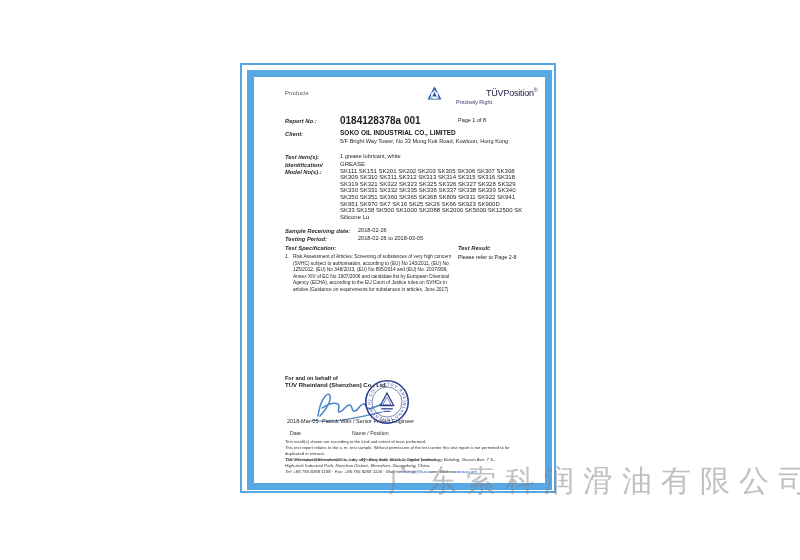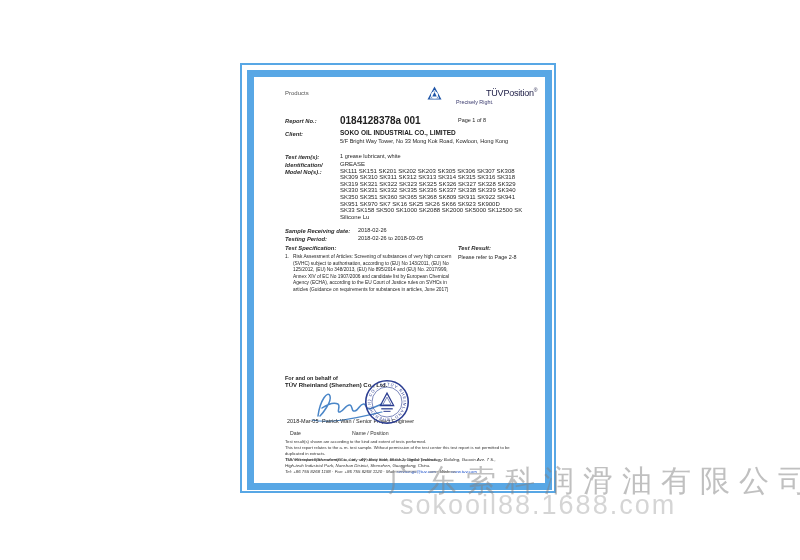--- a/index.html
+++ b/index.html
@@ -140,15 +140,14 @@
 
   <div class="abs addr" style="left:285px;top:457px;">
     <div>TÜV Rheinland (Shenzhen) Co., Ltd. · 4/F, East Side, Block 2, Digital Technology Building, Gaoxin Ave. 7 S.,</div>
     <div>High-tech Industrial Park, Nanshan District, Shenzhen, Guangdong, China.</div>
     <div>
       <span>Tel: +86 755 8268 1188 · Fax: +86 755 8268 1120 · Mail: </span><span class="link">service-gc@tuv.com</span><span> · Web: </span><span class="link">www.tuv.com</span>
     </div>
   </div>
 
   <div class="wm-cn">广东索科润滑油有限公司</div>
-  <div class="wm-site">sokooil88.1688.com</div>
 
 </div>
 
 </body></html>

